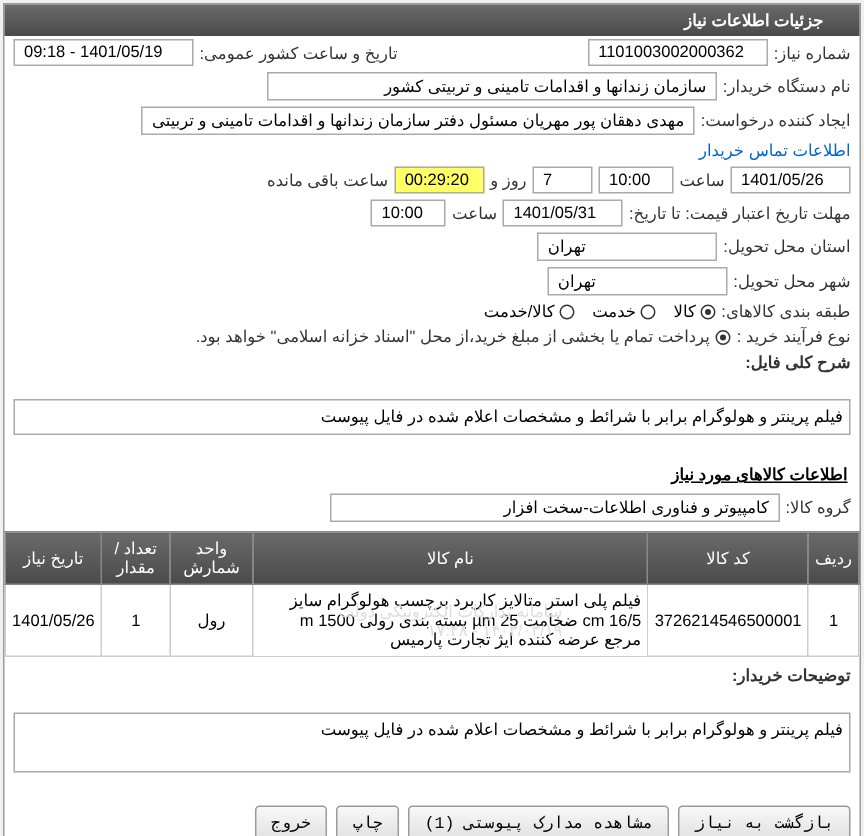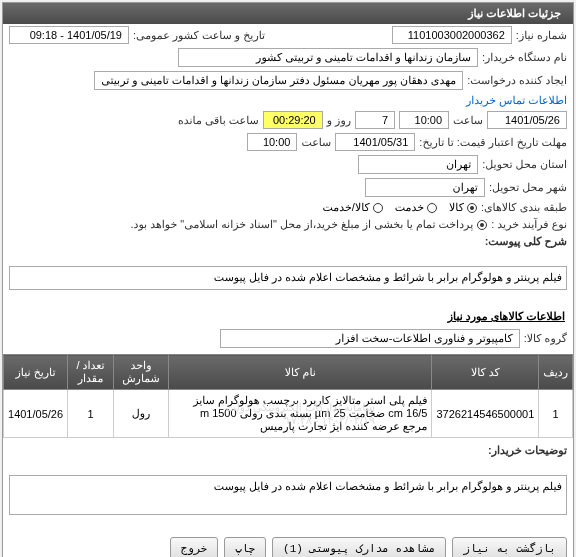--- a/index.html
+++ b/index.html
@@ -1,21 +1,21 @@
 <!DOCTYPE html>
 <html dir="rtl" lang="fa"><head>
 <meta charset="utf-8">
 <style>
 * { margin: 0; padding: 0; box-sizing: border-box; }
 body { font-family: Tahoma, sans-serif; font-size: 11px; background: #f0f0f0; width: 576px; direction: rtl; }
 .panel { border: 1px solid #999; margin: 2px; background: #fff; }
-.panel-header { background: linear-gradient(#6a6a6a, #4a4a4a); color: #fff; padding: 4px 12px; font-weight: bold; }
+.panel-header { background: linear-gradient(#6a6a6a, #4a4a4a); color: #fff; padding: 4px 24px; font-weight: bold; }
 .form-row { display: flex; align-items: center; padding: 2px 6px; gap: 4px; flex-wrap: wrap; }
 .lbl { color: #333; white-space: nowrap; }
-.val-box { background: #fff; border: 1px solid #aaa; padding: 2px 6px; min-width: 80px; display: inline-block; text-align: right; }
+.val-box { background: #fff; border: 1px solid #aaa; padding: 2px 6px; min-width: 80px; display: inline-block; text-align: left; }
 .val-box.wide { min-width: 300px; text-align: right; }
 .val-box.med { min-width: 120px; }
 .link { color: #0066cc; cursor: pointer; }
 .yellow { background: #ffff66; }
 .radio-group { display: flex; gap: 12px; align-items: center; }
 .radio-item { display: flex; align-items: center; gap: 3px; }
 .radio { width: 10px; height: 10px; border: 1px solid #333; border-radius: 50%; display: inline-block; position: relative; }
 .radio.checked::after { content: ''; position: absolute; width: 4px; height: 4px; background: #333; border-radius: 50%; top: 2px; right: 2px; }
 .section-title { font-weight: bold; padding: 4px 8px; text-decoration: underline; }
 .full-text { border: 1px solid #aaa; padding: 4px; margin: 16px 6px; background: #fff; min-height: 24px; }
@@ -99,21 +99,21 @@
     </div>
   </div>
 
   <div class="form-row">
     <span class="lbl">نوع فرآیند خرید :</span>
     <span class="radio checked"></span>
     <span class="lbl">پرداخت تمام یا بخشی از مبلغ خرید،از محل "اسناد خزانه اسلامی" خواهد بود.</span>
   </div>
 
   <div class="form-row">
-    <span class="lbl" style="font-weight:bold">شرح کلی پیوست:</span>
+    <span class="lbl" style="font-weight:bold">شرح کلی فایل:</span>
   </div>
   <div class="full-text">فیلم پرینتر و هولوگرام برابر با شرائط و مشخصات اعلام شده در فایل پیوست</div>
 
   <div class="section-title">اطلاعات کالاهای مورد نیاز</div>
 
   <div class="form-row">
     <span class="lbl">گروه کالا:</span>
     <span class="val-box wide">کامپیوتر و فناوری اطلاعات-سخت افزار</span>
   </div>
 

